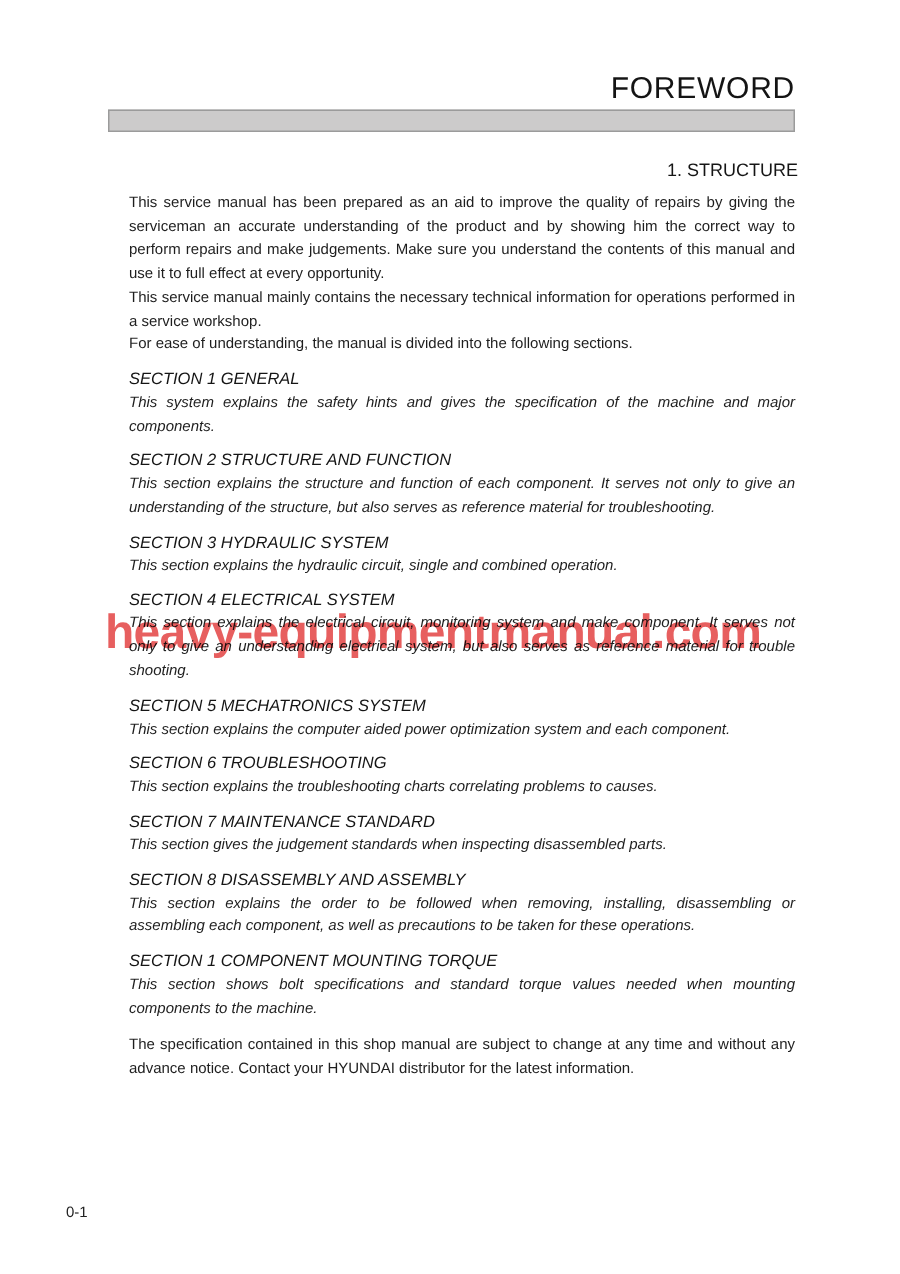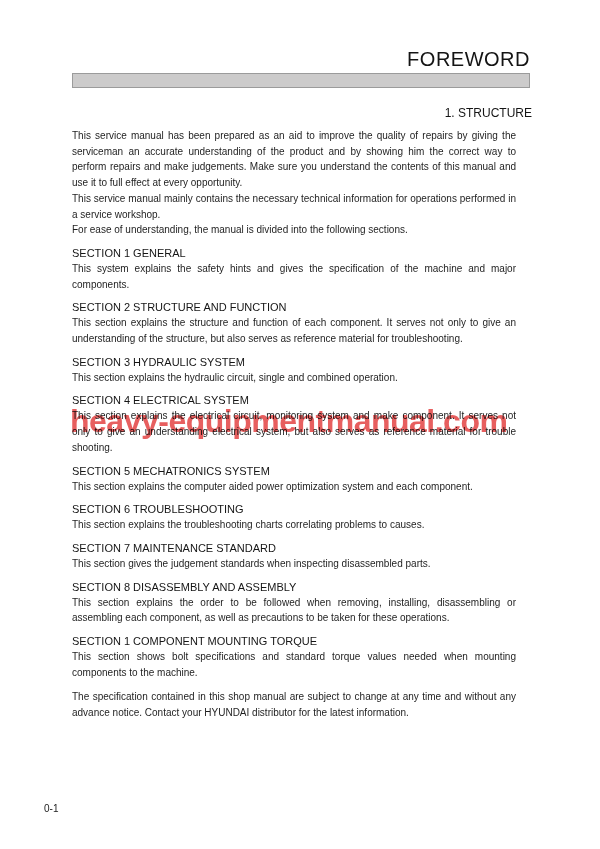--- a/index.html
+++ b/index.html
@@ -40,31 +40,33 @@
     width: 460px;
   }
   .struct-heading {
     font-size: 12px;
     line-height: 16px;
     color: #151515;
     margin: 0 0 7px 0;
     text-align: right;
   }
   .body-block {
+    margin-left: 14px;
     width: 444px;
   }
   .body-block p {
     margin: 0;
     font-size: 10px;
     line-height: 15.7px;
     text-align: justify;
     color: #1e1e1e;
   }
   .section {
     margin-top: 7px;
+    font-style: italic;
   }
   .sec-title {
     font-size: 11px;
     line-height: 16px;
     color: #151515;
     white-space: nowrap;
   }
   .closing {
     margin-top: 9px !important;
   }

